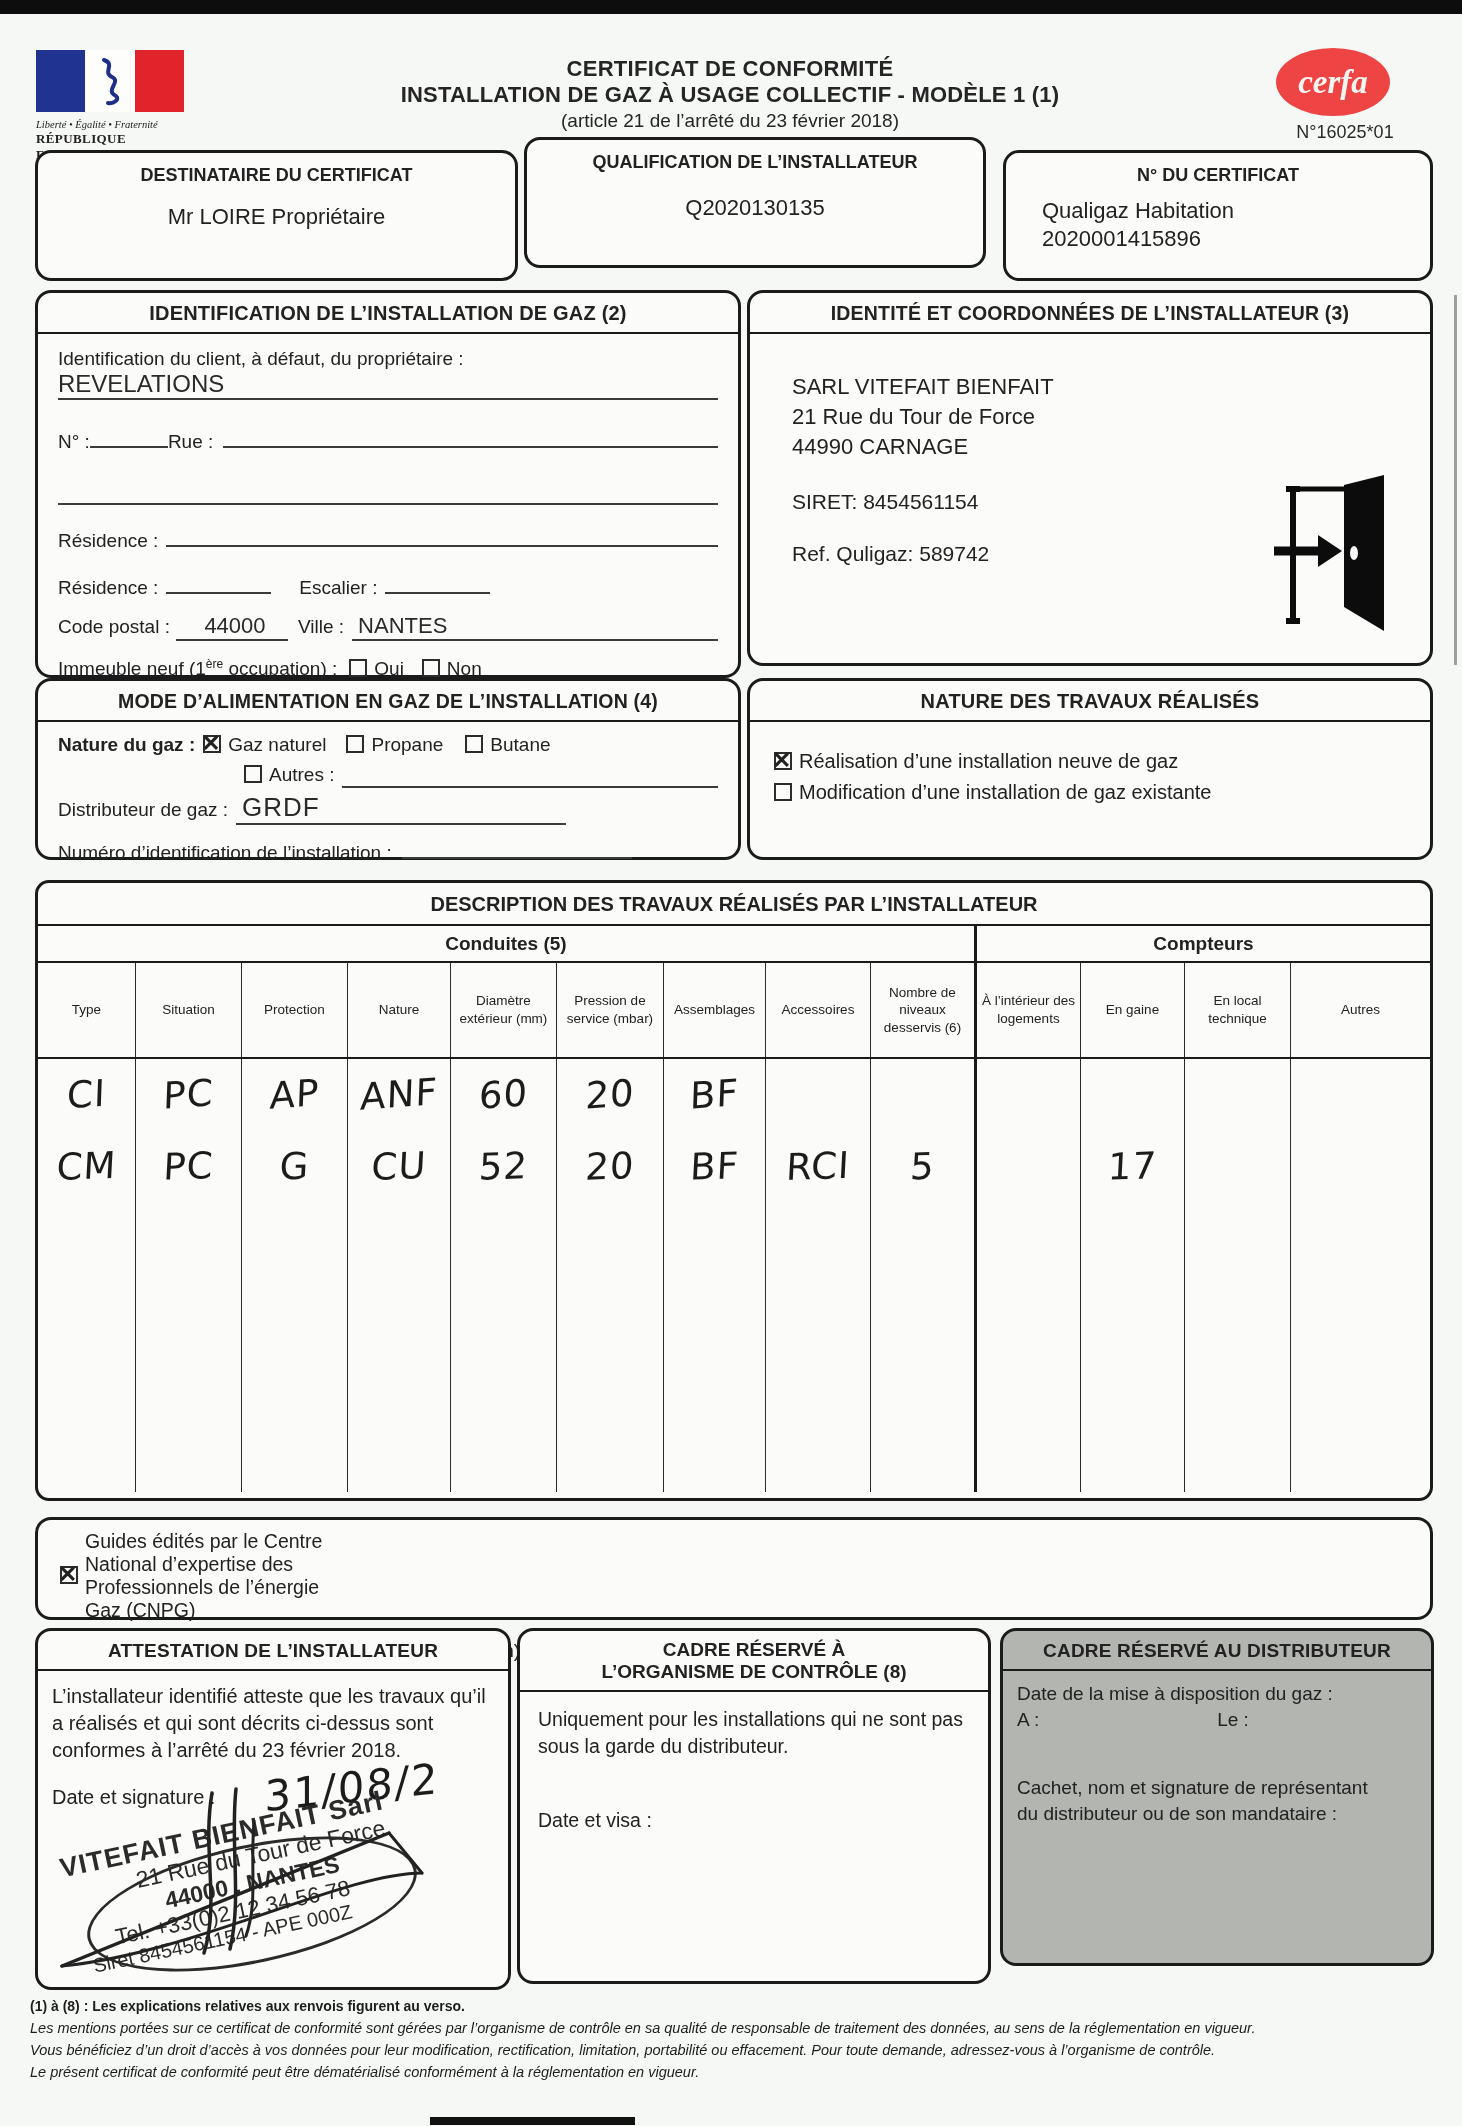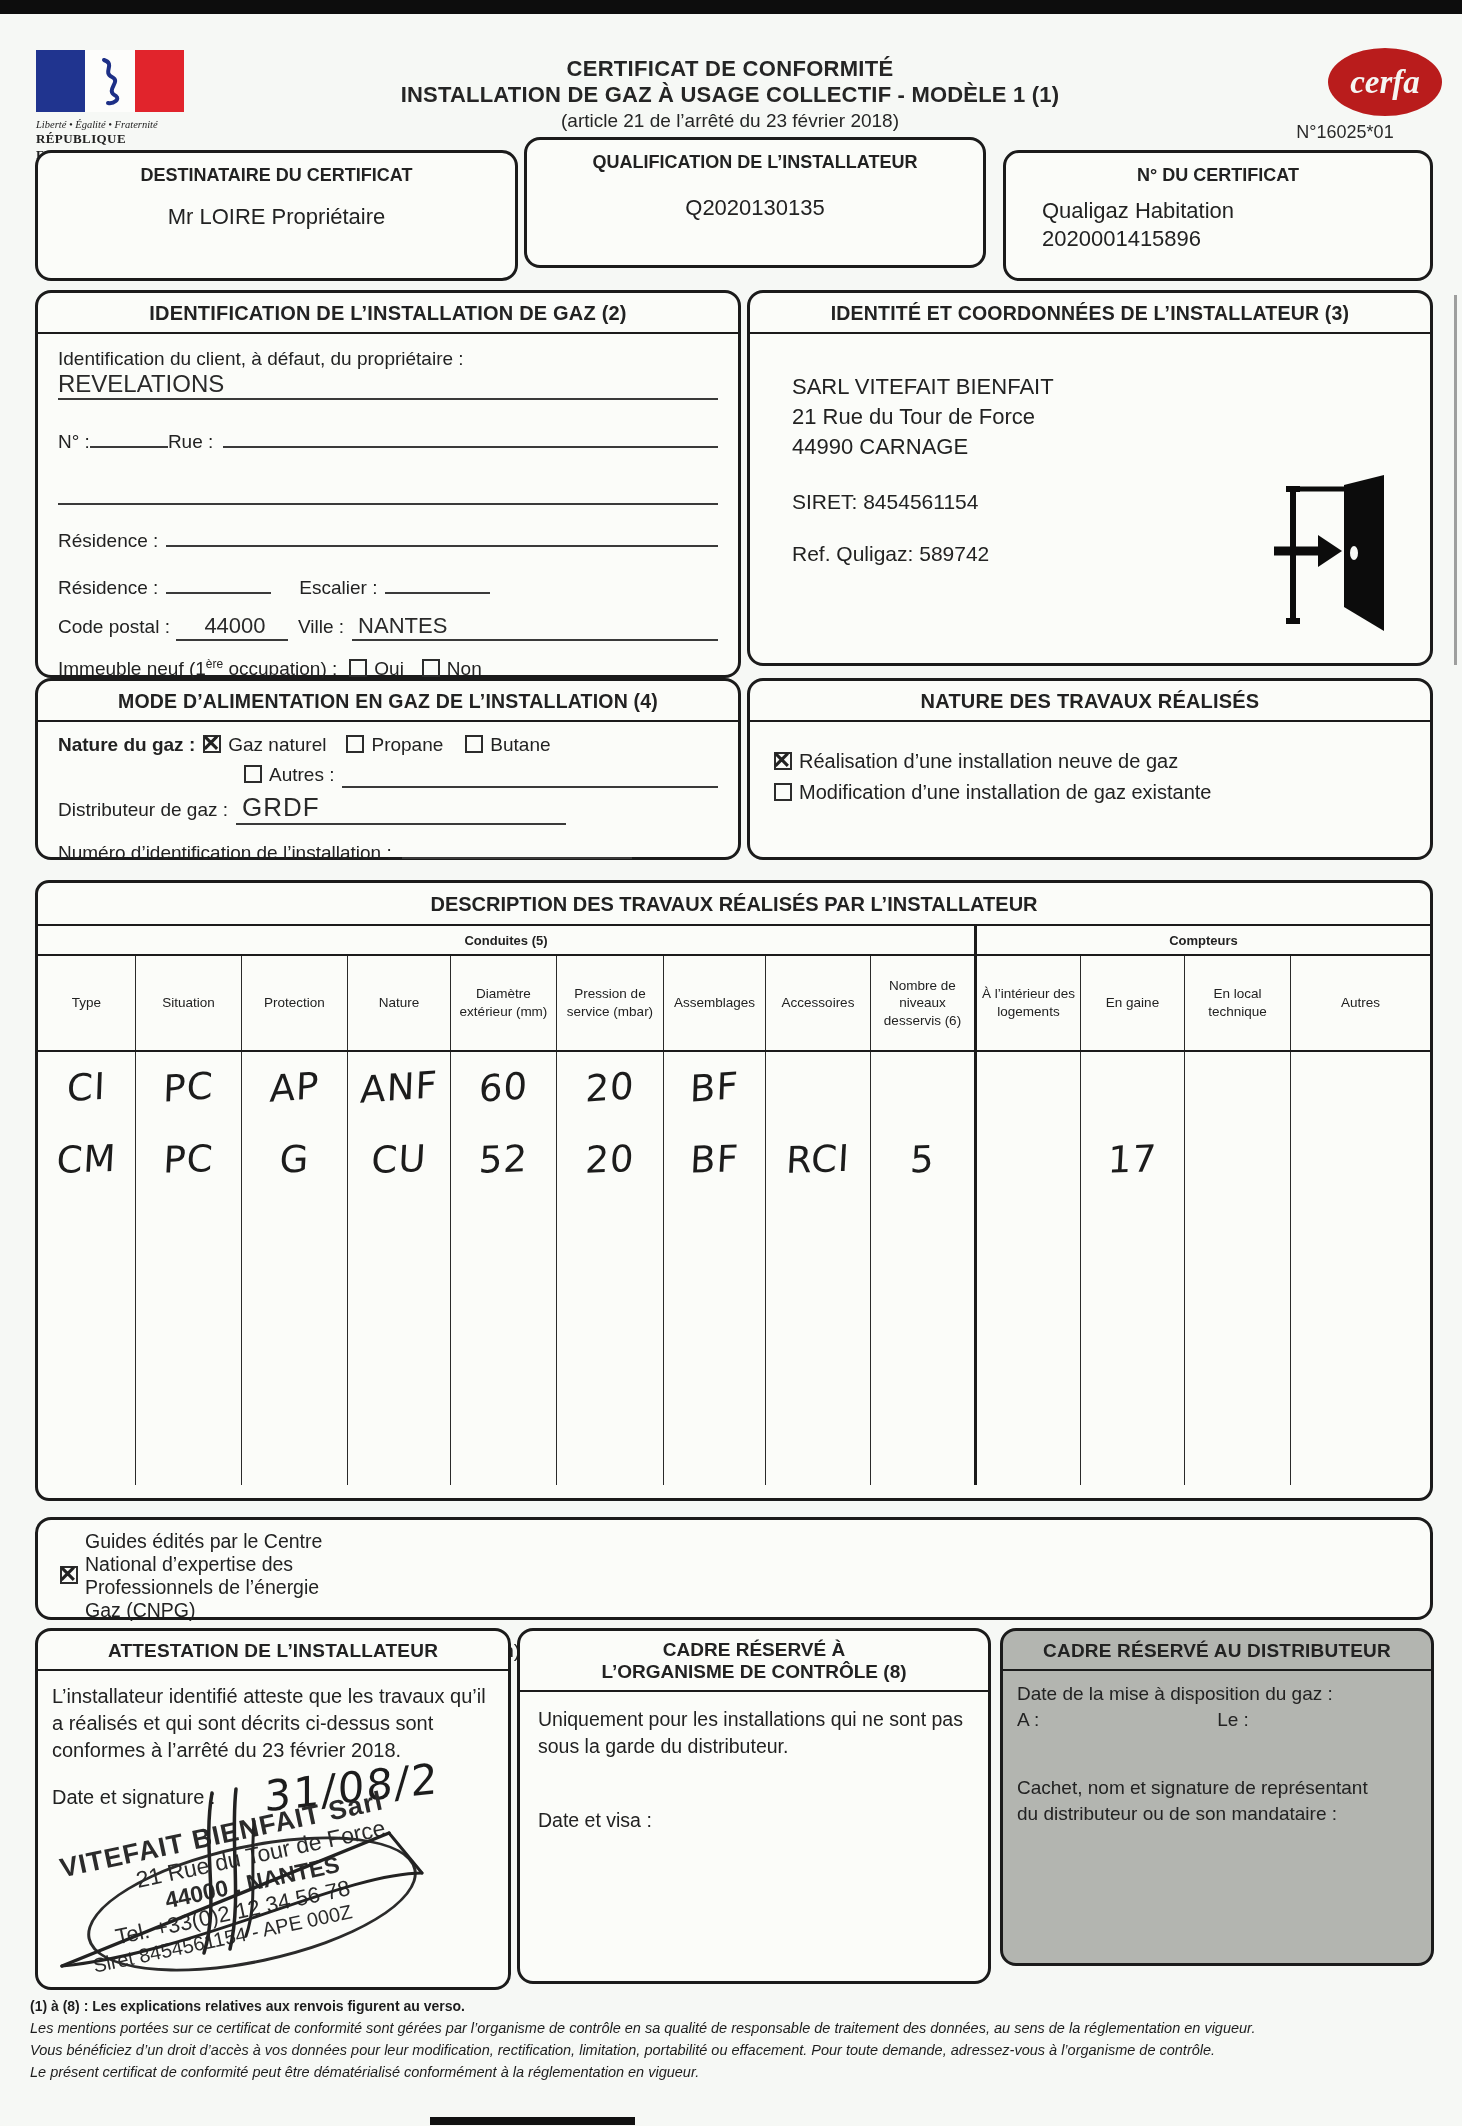--- a/index.html
+++ b/index.html
@@ -47,30 +47,30 @@
 
   
   .marianne{position:absolute;left:36px;top:50px;width:170px;}
   .motto{font-family:"Liberation Serif",serif;font-style:italic;font-size:10.5px;color:#222;margin-top:3px;}
   .republique{font-family:"Liberation Serif",serif;font-weight:bold;font-size:13px;letter-spacing:.4px;margin-top:1px;}
   .htitle{position:absolute;left:300px;top:48px;width:860px;text-align:center;color:#252525;}
   .htitle .t1{font-size:22px;font-weight:bold;letter-spacing:.3px;margin-top:8px;}
   .htitle .t2{font-size:22px;font-weight:bold;letter-spacing:.2px;}
   .htitle .t3{font-size:19px;margin-top:2px;}
   .cerfa{
-    position:absolute;left:1328px;top:48px;width:114px;height:68px;background:#b91c1c;
+    position:absolute;left:1276px;top:48px;width:114px;height:68px;background:#ef4444;
     border-radius:50%;display:flex;align-items:center;justify-content:center;
   }
   .cerfa span{font-family:"Liberation Serif",serif;font-style:italic;font-weight:bold;color:#f5f5f2;font-size:33px;}
   .cerfano{position:absolute;left:1270px;top:122px;width:150px;text-align:center;font-size:18px;color:#2a2a2a;}
 
   
   .ttl-row{font-weight:bold;text-align:center;font-size:20px;padding:10px 0 8px 0;border-bottom:2.5px solid #1b1b1b;}
   .grp-row{display:grid;grid-template-columns:939px auto;border-bottom:2.5px solid #1b1b1b;}
-  .grp-row div{font-weight:bold;font-size:13px;text-align:center;padding:7px 0 6px 0;}
+  .grp-row div{font-weight:bold;font-size:19px;text-align:center;padding:7px 0 6px 0;}
   .grp-row div:first-child{border-right:3px solid #1b1b1b;}
   .hdr-row{display:grid;grid-template-columns:98px 106px 106px 103px 106px 107px 102px 105px 106px 104px 104px 106px auto;border-bottom:2.5px solid #1b1b1b;}
   .hdr-row .hc{
     font-size:13.5px;line-height:1.3;display:flex;align-items:center;justify-content:center;
     text-align:center;padding:6px 4px;min-height:82px;border-right:1.5px solid #2a2a2a;color:#222;
   }
   .hdr-row .hc:last-child{border-right:none;}
   .hdr-row .hc.thick{border-right:3px solid #1b1b1b;}
   .body-row{display:grid;grid-template-columns:98px 106px 106px 103px 106px 107px 102px 105px 106px 104px 104px 106px auto;height:433px;}
   .body-row .tc{border-right:1.5px solid #2a2a2a;position:relative;}

